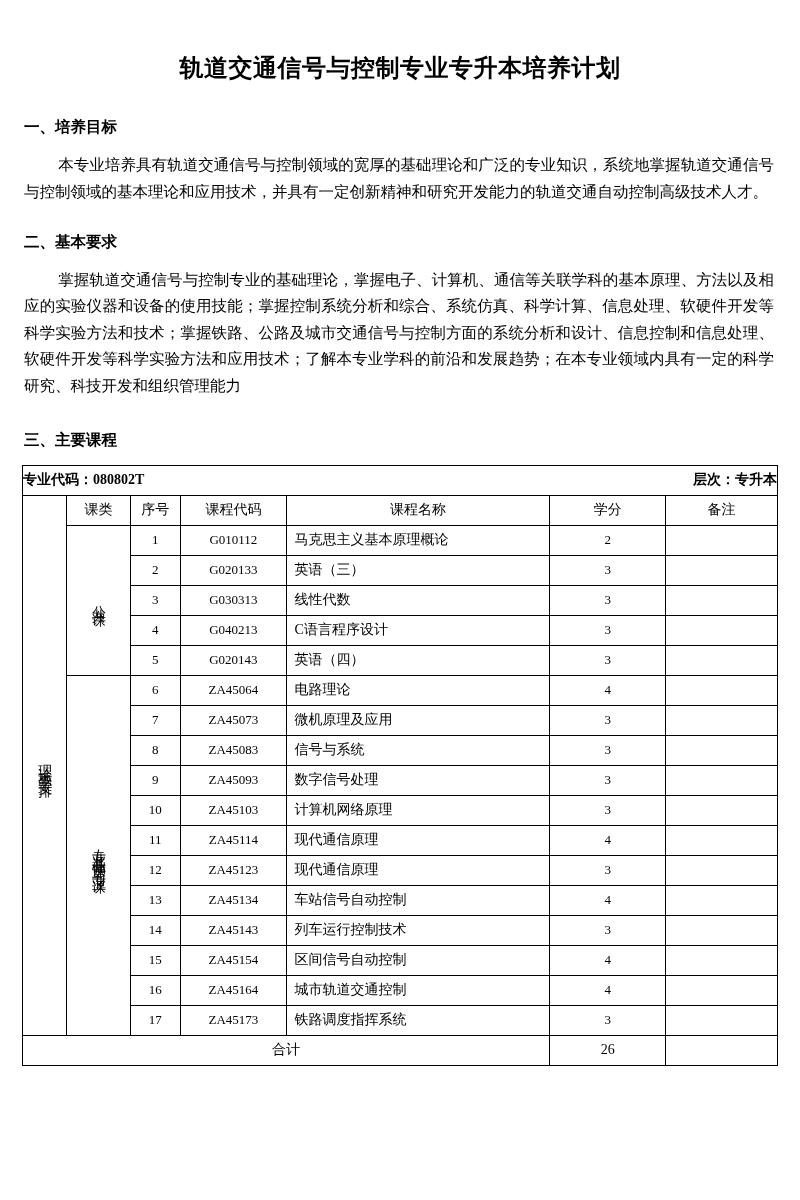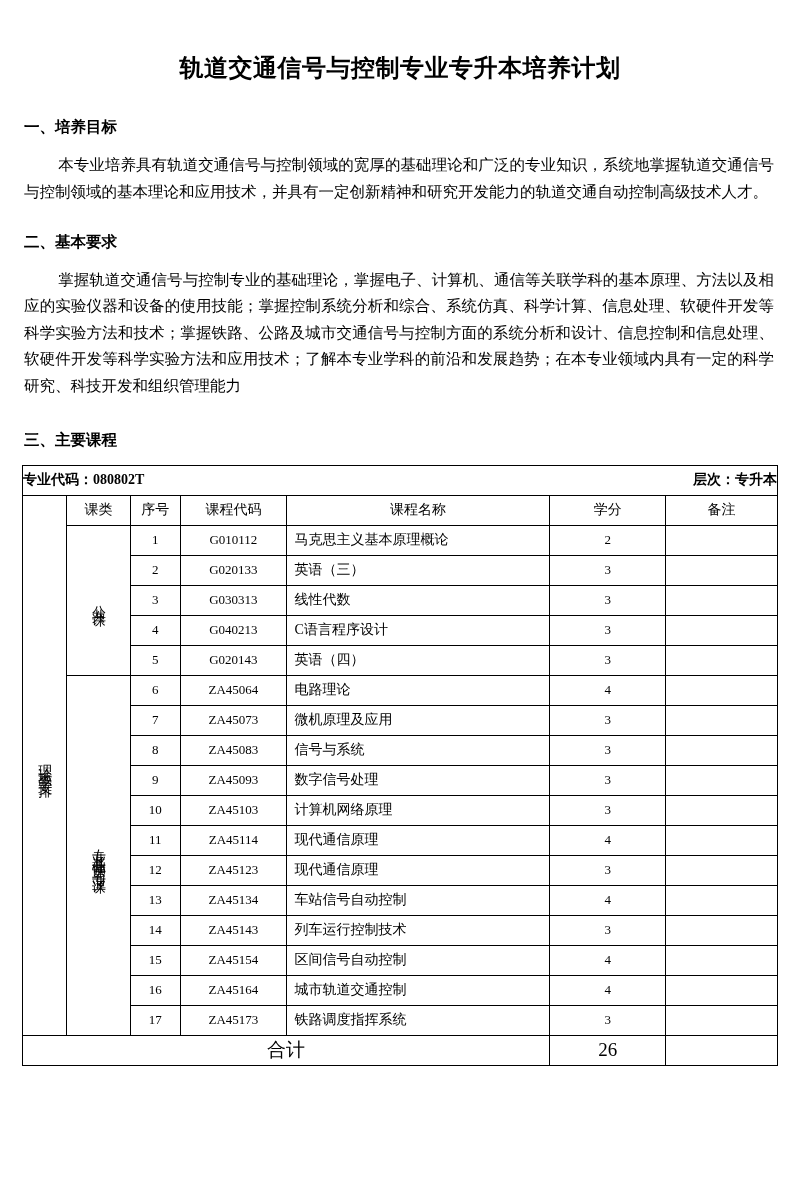--- a/index.html
+++ b/index.html
@@ -96,21 +96,21 @@
     font-size: 14px;
   }
   .vert-wrap {
     display: flex;
     align-items: center;
     justify-content: center;
     height: 100%;
   }
   .total-row td {
     height: 30px;
-    font-size: 19px;
+    font-size: 14px;
     margin-left: 32px;
   }
   .col-type  { width: 42px; }
   .col-class { width: 60px; }
   .col-no    { width: 48px; }
   .col-code  { width: 100px; }
   .col-name  { width: 250px; }
   .col-cred  { width: 110px; }
   .col-note  { width: 106px; }
 </style>

